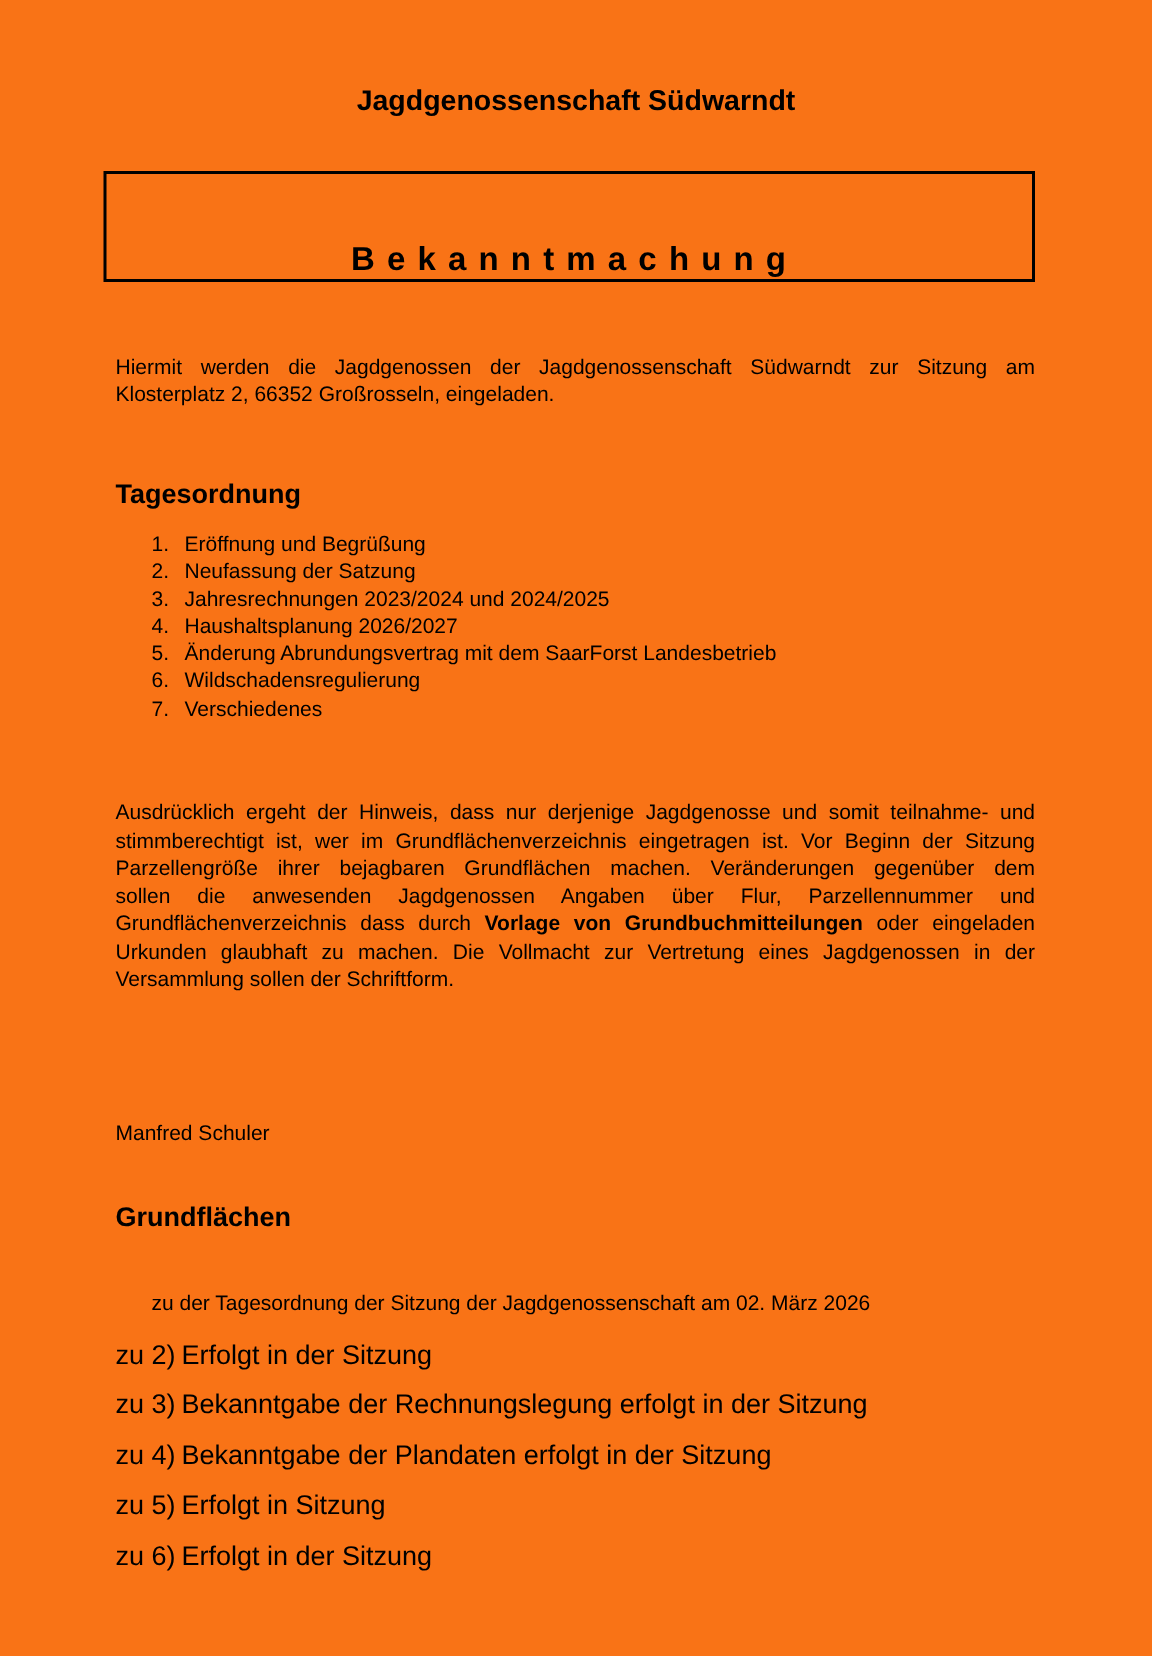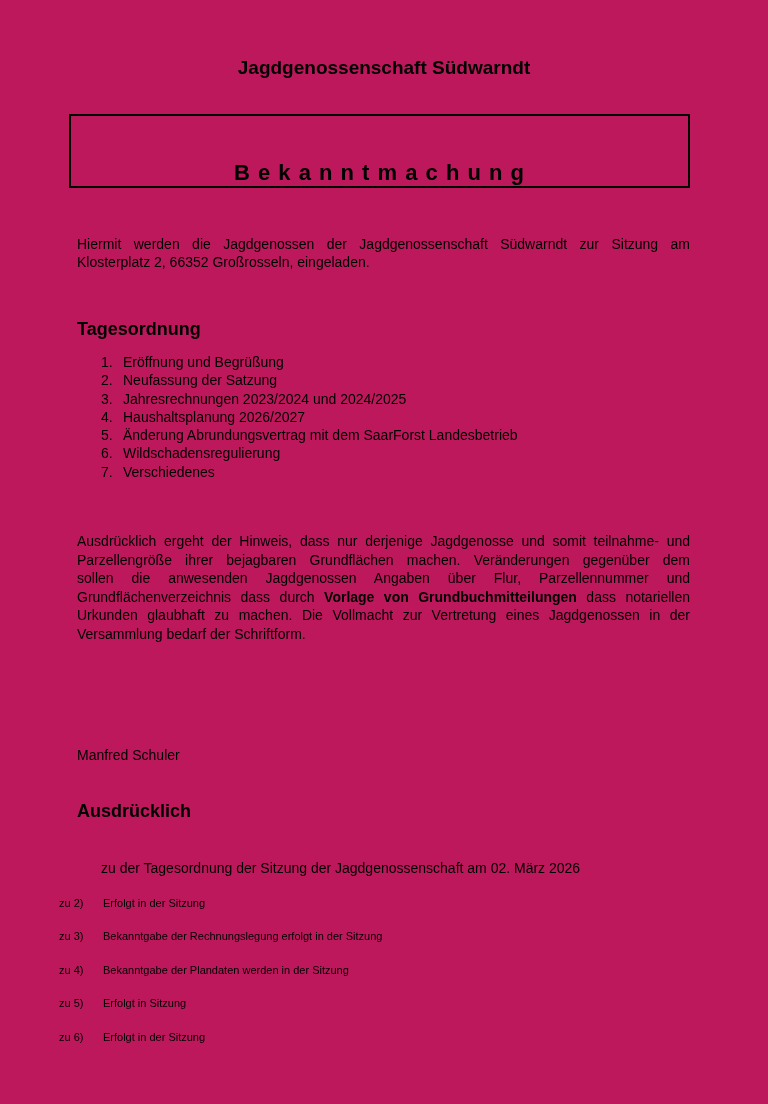--- a/index.html
+++ b/index.html
@@ -1,20 +1,20 @@
 <!DOCTYPE html>
 <html><head>
 <meta charset="utf-8">
 <style>
   html, body { margin: 0; padding: 0; background: #ffffff; }
   .page {
     position: relative;
     width: 768px;
     height: 1104px;
-    background: #be185d;
+    background: #f97316;
     color: #000000;
     font-family: "Liberation Sans", "DejaVu Sans", sans-serif;
     overflow: hidden;
   }
   .abs { position: absolute; }
 
   
   .doc-title {
     top: 56px; left: 0; width: 768px;
     text-align: center;
@@ -46,21 +46,21 @@
   .agenda { top: 353px; left: 101px; font-size: 14px; line-height: 18.3px; }
   .agenda-row { display: flex; }
   .agenda-row .num { flex: 0 0 14px; margin-right: 8px; }
 
   .place-date { top: 657px; left: 77px; font-size: 14px; line-height: 18.3px; }
   .sig-name   { top: 746px; left: 77px; font-size: 14px; line-height: 18.3px; }
 
   .expl-heading { top: 799px; left: 77px; font-size: 18px; font-weight: bold; line-height: 24px; }
   .expl-intro   { top: 859px; left: 77px; width: 613px; font-size: 14px; line-height: 18.3px; margin-left: 24px; }
 
-  .zu-list { top: 894px; left: 59px; width: 613px; font-size: 11px; line-height: 18.3px; }
+  .zu-list { top: 894px; left: 77px; width: 613px; font-size: 18px; line-height: 18.3px; }
   .zu-row { display: flex; margin-bottom: 15.1px; }
   .zu-row .zu-label { flex: 0 0 44px; }
 </style>
 </head>
 <body>
 
 <div class="page">
 
   <div class="abs doc-title">Jagdgenossenschaft Südwarndt</div>
 
@@ -101,50 +101,51 @@
       <span class="txt">Wildschadensregulierung</span>
     </div>
     <div class="agenda-row">
       <span class="num">7.</span>
       <span class="txt">Verschiedenes</span>
     </div>
   </div>
 
   <div class="abs body-col p2">
     <div class="jline">Ausdrücklich ergeht der Hinweis, dass nur derjenige Jagdgenosse und somit teilnahme- und</div>
+    <div class="jline">stimmberechtigt ist, wer im Grundflächenverzeichnis eingetragen ist. Vor Beginn der Sitzung</div>
     <div class="jline">Parzellengröße ihrer bejagbaren Grundflächen machen. Veränderungen gegenüber dem</div>
     <div class="jline">sollen die anwesenden Jagdgenossen Angaben über Flur, Parzellennummer und</div>
     <div class="jline">
       <span>Grundflächenverzeichnis dass durch</span>
       <b>Vorlage von Grundbuchmitteilungen</b>
-      <span>dass notariellen</span>
+      <span>oder eingeladen</span>
     </div>
     <div class="jline">Urkunden glaubhaft zu machen. Die Vollmacht zur Vertretung eines Jagdgenossen in der</div>
-    <div class="lline">Versammlung bedarf der Schriftform.</div>
+    <div class="lline">Versammlung sollen der Schriftform.</div>
   </div>
 
 
   <div class="abs sig-name">Manfred Schuler</div>
 
-  <div class="abs expl-heading">Ausdrücklich</div>
+  <div class="abs expl-heading">Grundflächen</div>
 
   <div class="abs expl-intro">zu der Tagesordnung der Sitzung der Jagdgenossenschaft am 02. März 2026</div>
 
   <div class="abs zu-list">
     <div class="zu-row">
       <span class="zu-label">zu 2)</span>
       <span class="zu-text">Erfolgt in der Sitzung</span>
     </div>
     <div class="zu-row">
       <span class="zu-label">zu 3)</span>
       <span class="zu-text">Bekanntgabe der Rechnungslegung erfolgt in der Sitzung</span>
     </div>
     <div class="zu-row">
       <span class="zu-label">zu 4)</span>
-      <span class="zu-text">Bekanntgabe der Plandaten werden in der Sitzung</span>
+      <span class="zu-text">Bekanntgabe der Plandaten erfolgt in der Sitzung</span>
     </div>
     <div class="zu-row">
       <span class="zu-label">zu 5)</span>
       <span class="zu-text">Erfolgt in Sitzung</span>
     </div>
     <div class="zu-row">
       <span class="zu-label">zu 6)</span>
       <span class="zu-text">Erfolgt in der Sitzung</span>
     </div>
   </div>

